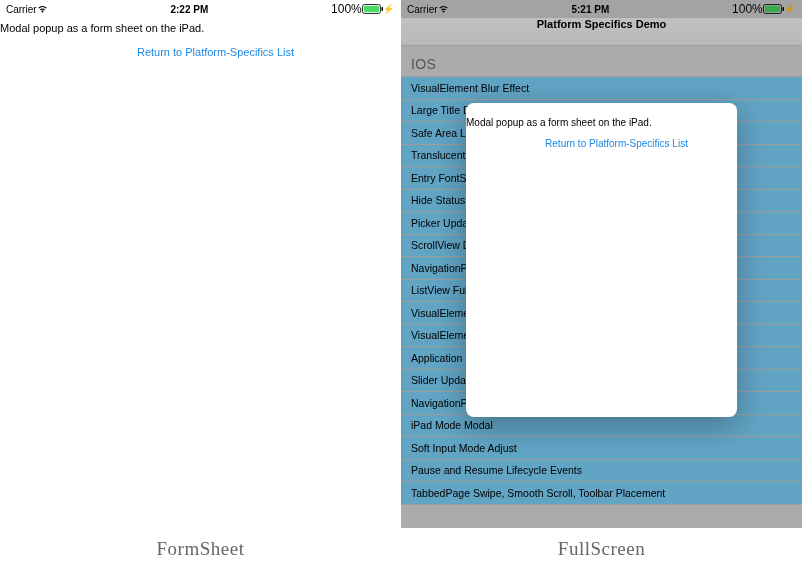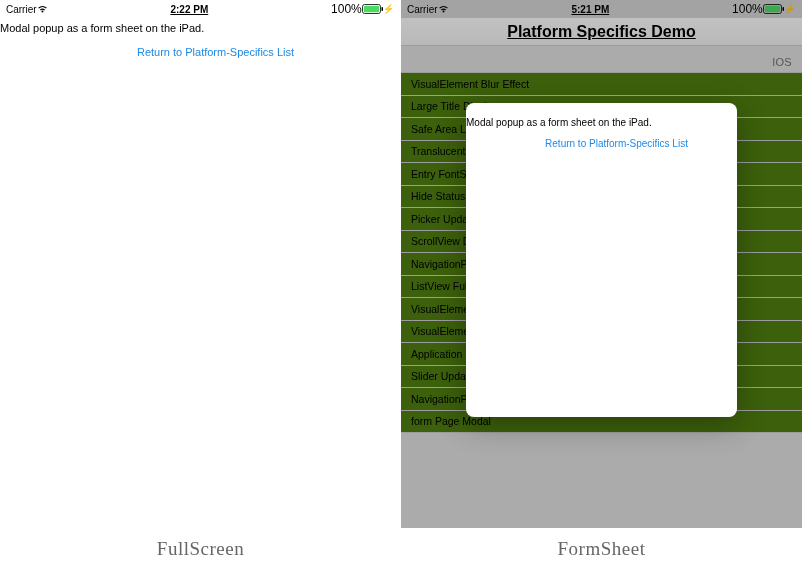--- a/index.html
+++ b/index.html
@@ -20,21 +20,21 @@
     .status-bar {
       display: flex;
       justify-content: space-between;
       align-items: center;
       height: 18px;
       padding: 0 6px;
       font-size: 10px;
       color: #000;
     }
     .status-left, .status-right { display: flex; align-items: center; }
-    .status-center { font-weight: 600; text-decoration: underline; }
+    .status-center { font-weight: 600; }
     .wifi-icon svg, .battery-icon svg { display: block; }
     .battery-text { font-size: 12px; }
     
     
     .pane-left { background: #fff; }
     .modal-fullscreen {
       width: 100%;
       text-align: center;
       padding-top: 0;
     }
@@ -60,38 +60,36 @@
       top: 0; left: 0; right: 0; bottom: 0;
       background: rgba(0,0,0,0.22);
       pointer-events: none;
     }
     .status-bar-right { background: #d1d1d1; position: relative; z-index: 0; }
     .nav-bar {
       height: 28px;
       background: linear-gradient(#f7f7f7, #eeeeee);
       border-bottom: 1px solid #c9c9c9;
       display: flex;
-      align-items: center;
+      align-items: flex-start;
       justify-content: center;
-      font-size: 16px;
+      font-size: 11px;
       font-weight: 600;
       color: #000;
-      text-decoration: underline;
     }
     .section-header {
       background: #dcdcdc;
       color: #6e6e6e;
-      font-size: 11px;
+      font-size: 14px;
       padding: 10px 10px 4px 10px;
       border-bottom: 1px solid #c9c9c9;
       letter-spacing: 0.3px;
-      text-align: right;
     }
     .list-item {
-      background: #4d7c0f;
+      background: #7dd3fc;
       color: #000;
       font-size: 10.5px;
       padding: 6px 10px;
       border-bottom: 1px solid #c9c9c9;
       height: 22.5px;
       display: flex;
       align-items: center;
     }
     .remaining-space {
       background: #dcdcdc;
@@ -207,29 +205,34 @@
         <div class="list-item">Hide Status Bar</div>
         <div class="list-item">Picker UpdateMode</div>
         <div class="list-item">ScrollView Delays</div>
         <div class="list-item">NavigationPage Translucent</div>
         <div class="list-item">ListView FullWidth Separators</div>
         <div class="list-item">VisualElement Drop Shadow</div>
         <div class="list-item">VisualElement Legacy Color Mode</div>
         <div class="list-item">Application PrefersStatusBarHidden</div>
         <div class="list-item">Slider UpdateOnTap</div>
         <div class="list-item">NavigationPage HideBackButtonTitle</div>
-        <div class="list-item">form Page Modal</div>
+        <div class="list-item">iPad Mode Modal</div>
+      </div>
+    <div id="android-list">
+        <div class="list-item">Soft Input Mode Adjust</div>
+        <div class="list-item">Pause and Resume Lifecycle Events</div>
+        <div class="list-item">TabbedPage Swipe, Smooth Scroll, Toolbar Placement</div>
       </div>
     <div class="remaining-space"></div>
   </div>
 
   <div class="dim-overlay"></div>
 
   <div class="form-sheet">
     <div class="modal-message">Modal popup as a form sheet on the iPad.</div>
     <div class="modal-link">Return to Platform-Specifics List</div>
   </div>
 </div>
 
 <div class="caption-row">
+  <div class="caption">FormSheet</div>
   <div class="caption">FullScreen</div>
-  <div class="caption">FormSheet</div>
 </div>
 
 </body></html>

